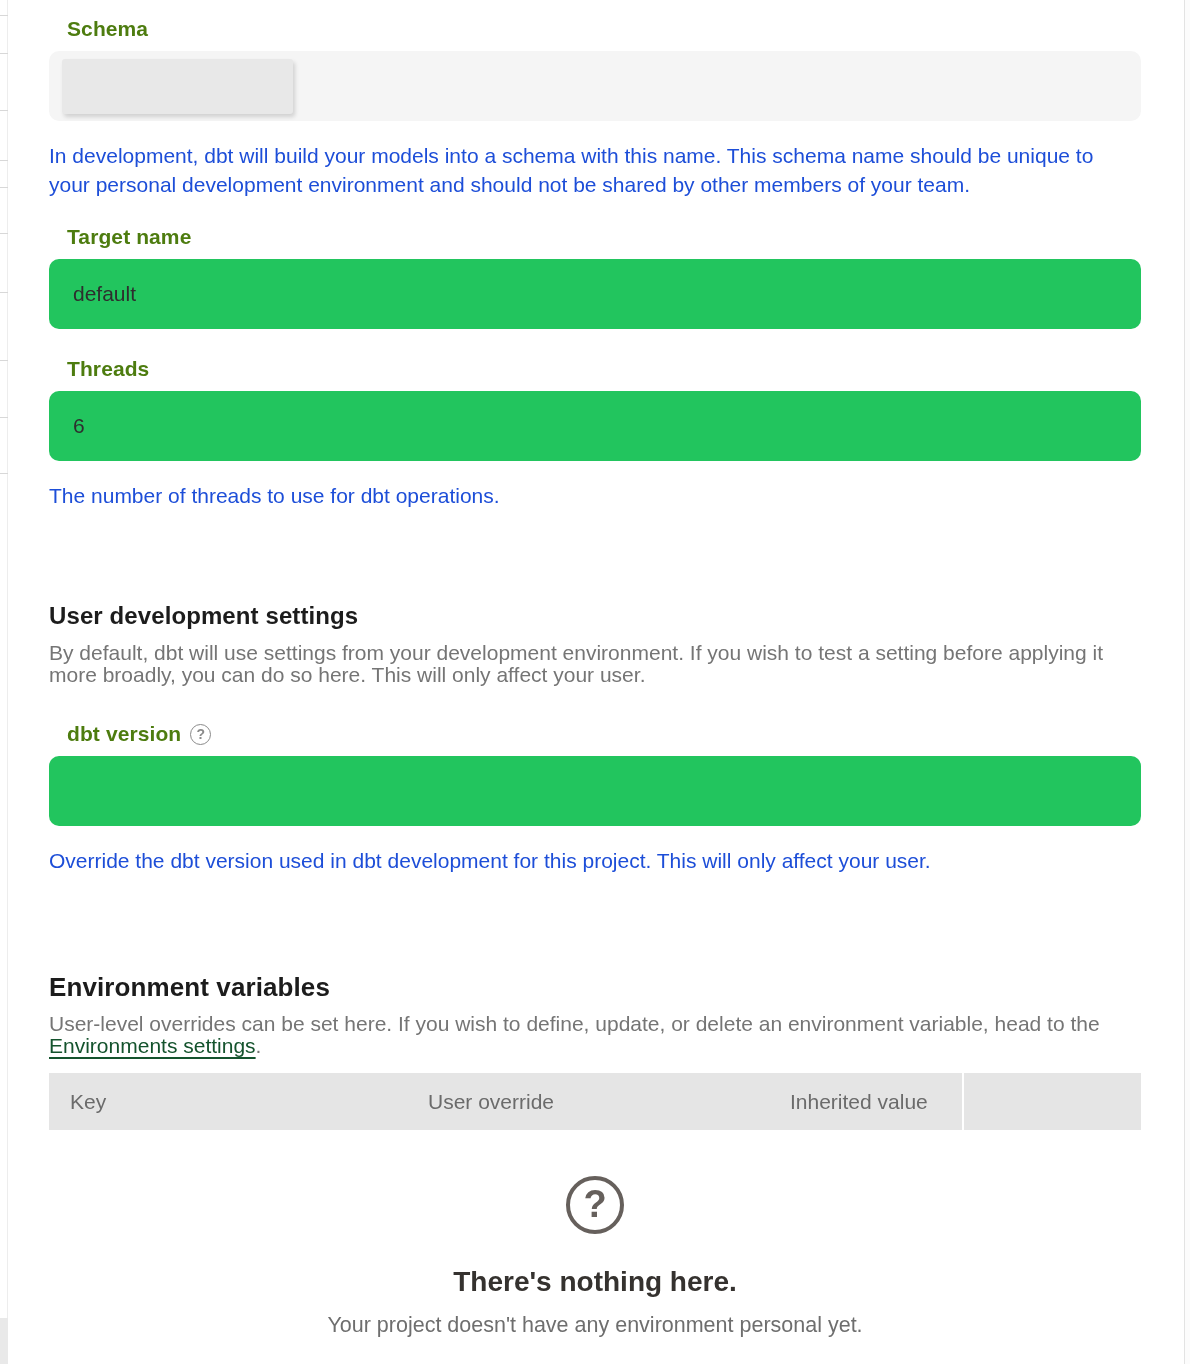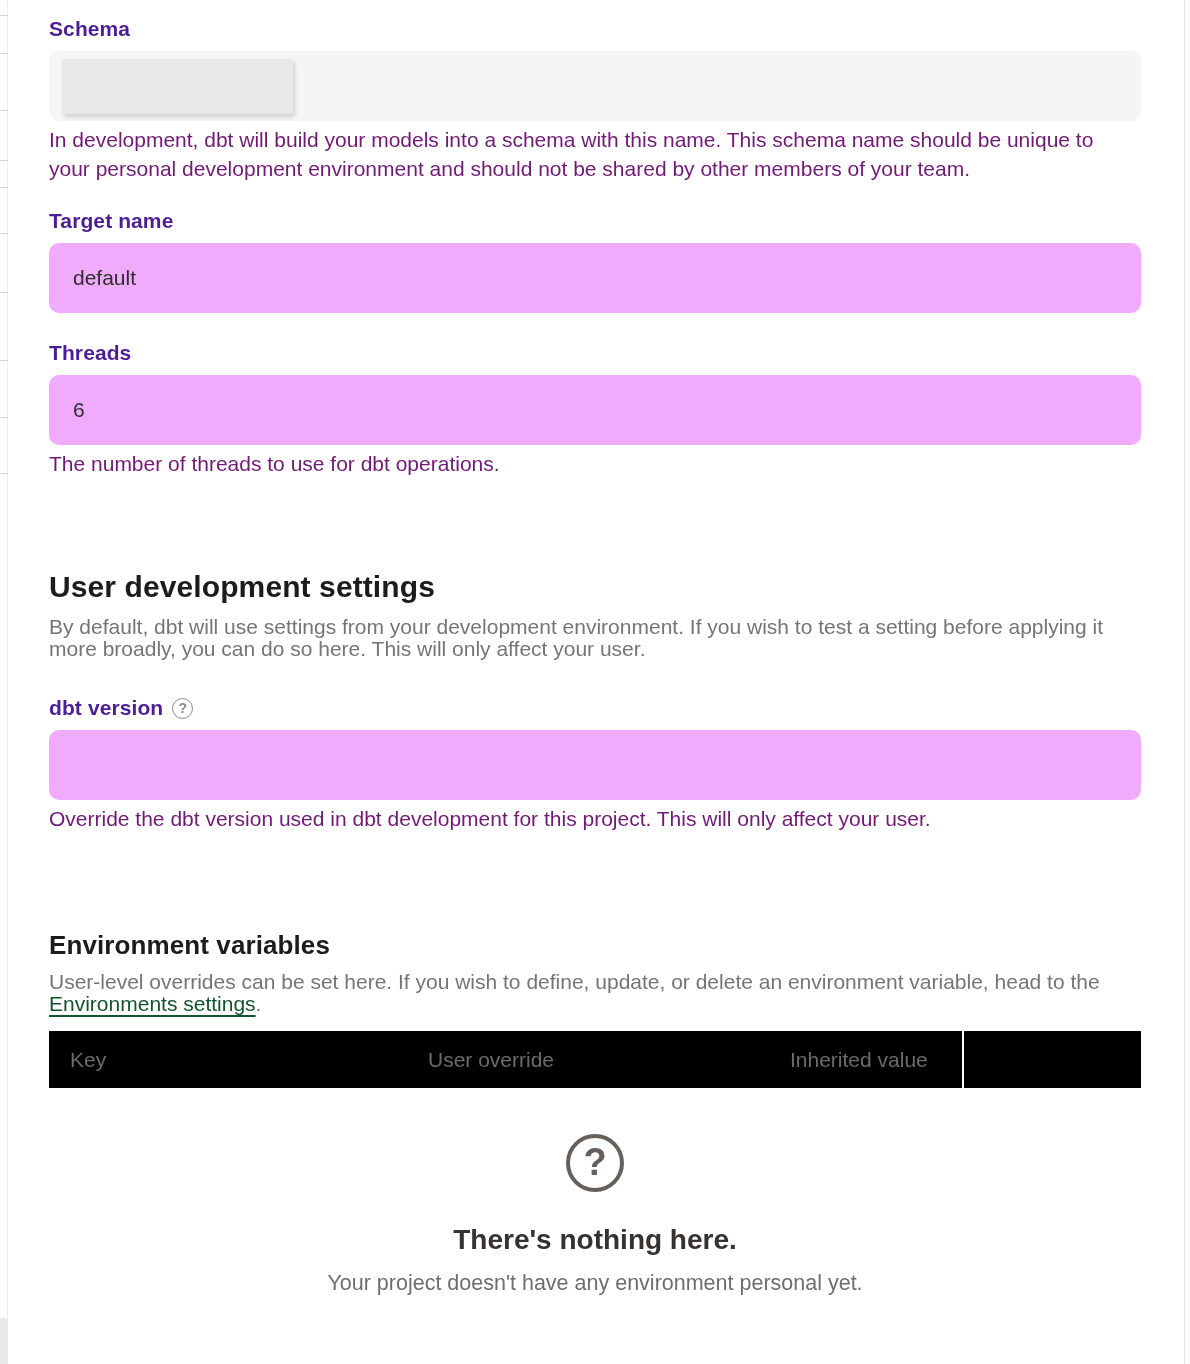--- a/index.html
+++ b/index.html
@@ -42,22 +42,23 @@
   .content {
     position: absolute;
     left: 49px; top: 0;
     width: 1092px;
     padding-top: 17px;
   }
 
   .field-label {
     font-size: 21px;
     font-weight: 700;
-    color: #4c1d95;
+    color: #4d7c0f;
     letter-spacing: 0.1px;
+    margin-left: 18px;
   }
   .label-row {
     display: flex;
     align-items: center;
     gap: 9px;
   }
   .help-icon {
     width: 21px; height: 21px;
     border: 1.6px solid #8a8a8a;
     border-radius: 50%;
@@ -66,21 +67,21 @@
     font-weight: 700;
     display: flex; align-items: center; justify-content: center;
     line-height: 1;
     cursor: pointer;
   }
 
   .text-input {
     margin-top: 10px;
     width: 100%;
     height: 70px;
-    background: #f0abfc;
+    background: #22c55e;
     border: none;
     border-radius: 10px;
     padding: 0 24px;
     font-family: "Liberation Sans", "DejaVu Sans", sans-serif;
     font-size: 21px;
     color: #2e2e2e;
     display: block;
     outline: none;
   }
 
@@ -96,33 +97,33 @@
   }
   .skeleton {
     width: 231px;
     height: 55px;
     background: #e8e8e8;
     border-radius: 3px;
     box-shadow: 2px 3px 4px rgba(0,0,0,0.15);
   }
 
   .help-text {
-    margin-top: 4px;
+    margin-top: 20px;
     font-size: 21px;
     line-height: 29px;
-    color: #701a75;
+    color: #1d4ed8;
     max-width: 1050px;
   }
 
   .gap-26 { margin-top: 26px; }
   .gap-28 { margin-top: 28px; }
 
   .h1 {
     margin-top: 92px;
-    font-size: 30px;
+    font-size: 24px;
     font-weight: 700;
     color: #1c1c1c;
     letter-spacing: 0.1px;
   }
   .h2 {
     margin-top: 97px;
     font-size: 26px;
     font-weight: 700;
     color: #1c1c1c;
     letter-spacing: 0.1px;
@@ -139,21 +140,21 @@
     text-decoration: underline;
     text-underline-offset: 4px;
     cursor: pointer;
   }
 
   .dbt-version-row { margin-top: 36px; }
 
   .env-table-header {
     margin-top: 16px;
     height: 57px;
-    background: #000000;
+    background: #e5e5e5;
     display: grid;
     grid-template-columns: 358px 362px 193px 1fr;
   }
   .env-table-header .cell {
     display: flex;
     align-items: center;
     padding-left: 21px;
     font-size: 21px;
     font-weight: 500;
     color: #6b6b6b;

